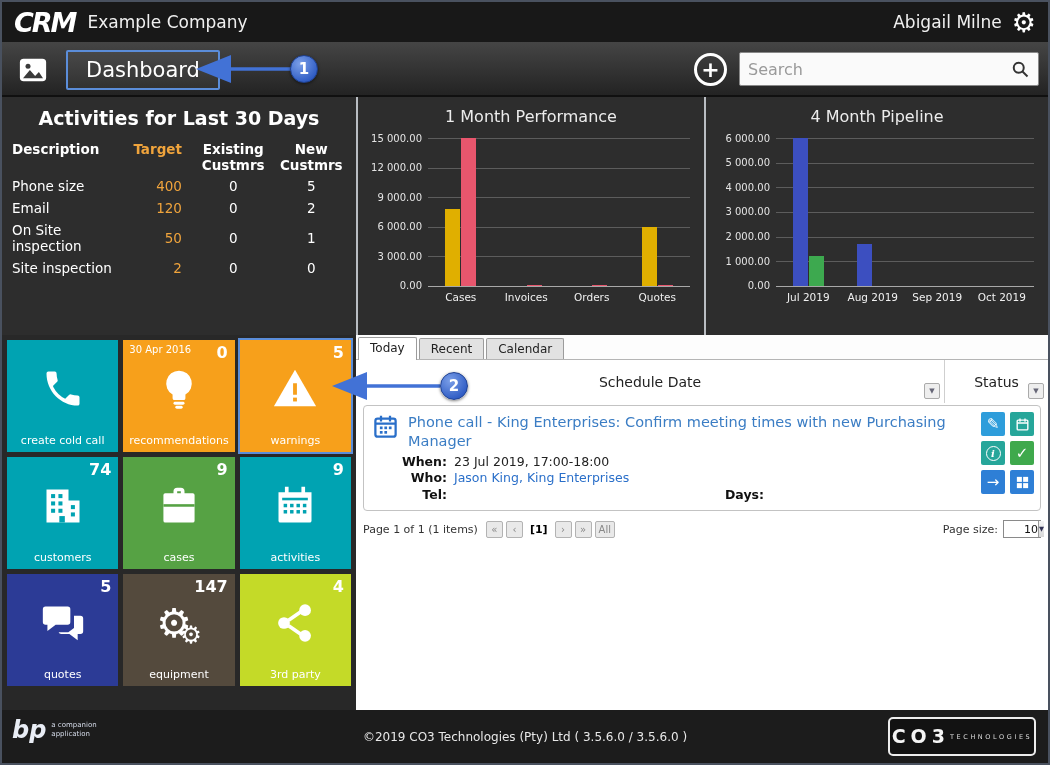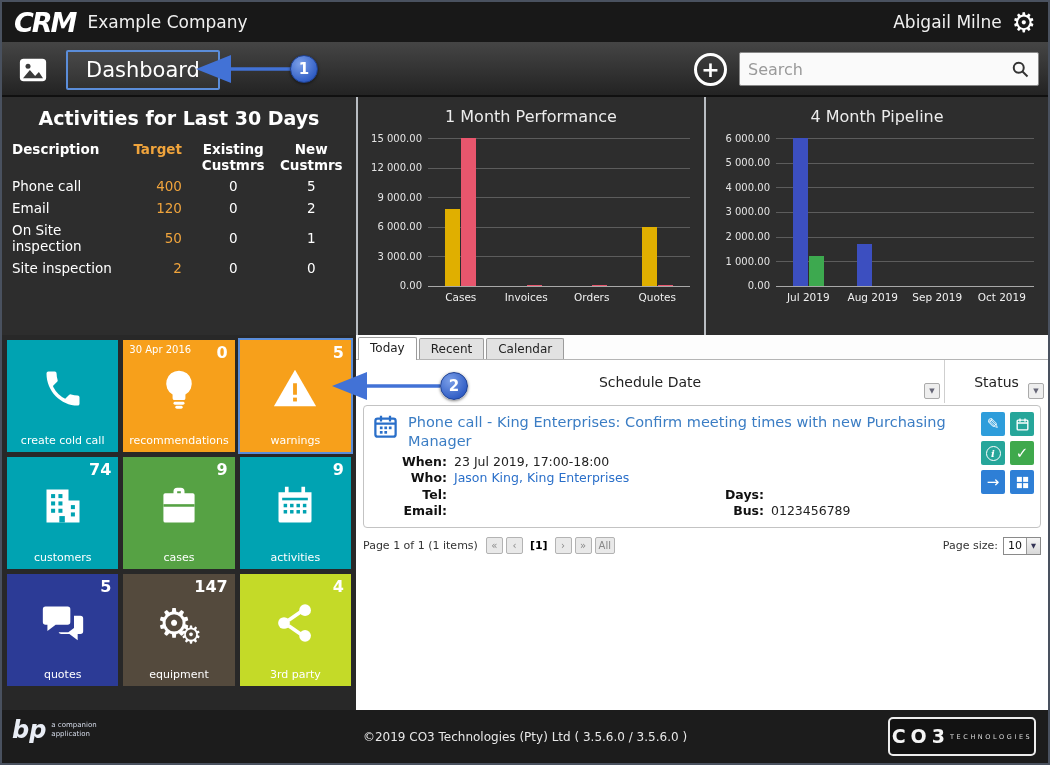--- a/index.html
+++ b/index.html
@@ -89,21 +89,21 @@
   .act-btn { border-radius:2px; display:flex; align-items:center; justify-content:center; color:#fff; font-size:15px; cursor:pointer; }
   .btn-edit { background:#2e9ddb; } .btn-cal { background:#26a69a; } .btn-info { background:#26a69a; }
   .btn-check { background:#3fa94c; } .btn-arrow { background:#2e7fd6; } .btn-grid { background:#2e7fd6; }
   .info-circle { width:15px; height:15px; border:1.5px solid #fff; border-radius:50%; font:italic bold 10px "DejaVu Serif",serif; display:flex; align-items:center; justify-content:center; }
   .pagination { display:flex; align-items:center; margin-top:9px; font-size:11px; color:#333; }
   .pg-buttons { display:flex; gap:3px; margin-left:8px; }
   .pg-btn { min-width:17px; height:17px; padding:0 3px; background:#e9e9e9; border:1px solid #b3b3b3; border-radius:2px; color:#888; font-size:10px; display:flex; align-items:center; justify-content:center; cursor:pointer; }
   .pg-btn.current { background:transparent; border-color:transparent; color:#000; font-weight:bold; font-size:11px; }
   .pg-size { margin-left:auto; display:flex; align-items:center; gap:5px; }
   .pg-select { width:38px; height:18px; background:#fff; border:1px solid #8a8a8a; display:flex; align-items:center; cursor:pointer; }
-  .pg-select .val { flex:1; font-size:11px; padding-left:4px; color:#111; }
+  .pg-select .val { flex:1; font-size:11px; padding-left:4px; color:#111;margin-left:16px; }
   .pg-select .dd { width:14px; height:100%; background:linear-gradient(#f5f5f5,#d8d8d8); border-left:1px solid #999; font-size:6.5px; color:#335; display:flex; align-items:center; justify-content:center; }
 
   
   .footer { position:absolute; left:0; right:0; bottom:0; height:53px; background:#1c1c1c; }
   .bp-logo { position:absolute; left:10px; top:8px; display:flex; align-items:center; gap:5px; }
   .bp-text { font-size:24px; font-weight:bold; font-style:italic; color:#e9edf5; line-height:1; }
   .bp-sub { width:58px; font-size:7px; line-height:1.25; color:#d6dcea; }
   .copyright { position:absolute; left:50%; top:50%; transform:translate(-50%,-50%); font-size:12px; color:#e8e8e8; white-space:nowrap; }
   .co3-logo { position:absolute; right:12px; top:7px; width:148px; height:39px; border:2px solid #ededed; border-radius:5px; background:#121212; display:flex; flex-direction:row; align-items:center; justify-content:center; }
   .co3-main { font-size:19px; font-weight:bold; letter-spacing:5px; color:#f4f4f4; line-height:1; }
@@ -159,21 +159,21 @@
       <thead>
         <tr>
           <th class="col-desc">Description</th>
           <th class="col-tgt">Target</th>
           <th class="col-num">Existing Custmrs</th>
           <th class="col-num">New Custmrs</th>
         </tr>
       </thead>
       <tbody>
           <tr>
-            <td class="col-desc">Phone call</td>
+            <td class="col-desc">Phone size</td>
             <td class="col-tgt">400</td>
             <td class="col-num">0</td>
             <td class="col-num">5</td>
           </tr>
           <tr>
             <td class="col-desc">Email</td>
             <td class="col-tgt">120</td>
             <td class="col-num">0</td>
             <td class="col-num">2</td>
           </tr>
@@ -465,26 +465,20 @@
           </div>
           <div class="drow">
             <span class="dlabel">Who:</span>
             <span class="dval link">Jason King, King Enterprises</span>
           </div>
           <div class="drow">
             <span class="dlabel">Tel:</span>
             <span class="dval fixed"></span>
             <span class="dlabel2">Days:</span>
             <span class="dval"></span>
-          </div>
-          <div class="drow">
-            <span class="dlabel">Email:</span>
-            <span class="dval fixed"></span>
-            <span class="dlabel2">Bus:</span>
-            <span class="dval">0123456789</span>
           </div>
         </div>
         <div class="item-actions">
           <span class="act-btn btn-edit">
               <span>✎</span>
             </span>
           <span class="act-btn btn-cal">
             <svg viewBox="0 0 24 24" width="15" height="15" fill="none" stroke="#fff" stroke-width="2.2">
                 <rect x="3.5" y="5" width="17" height="15.5" rx="1.5"></rect>
                 <path d="M3.5 9.5h17M8 2.5v5M16 2.5v5"></path>

